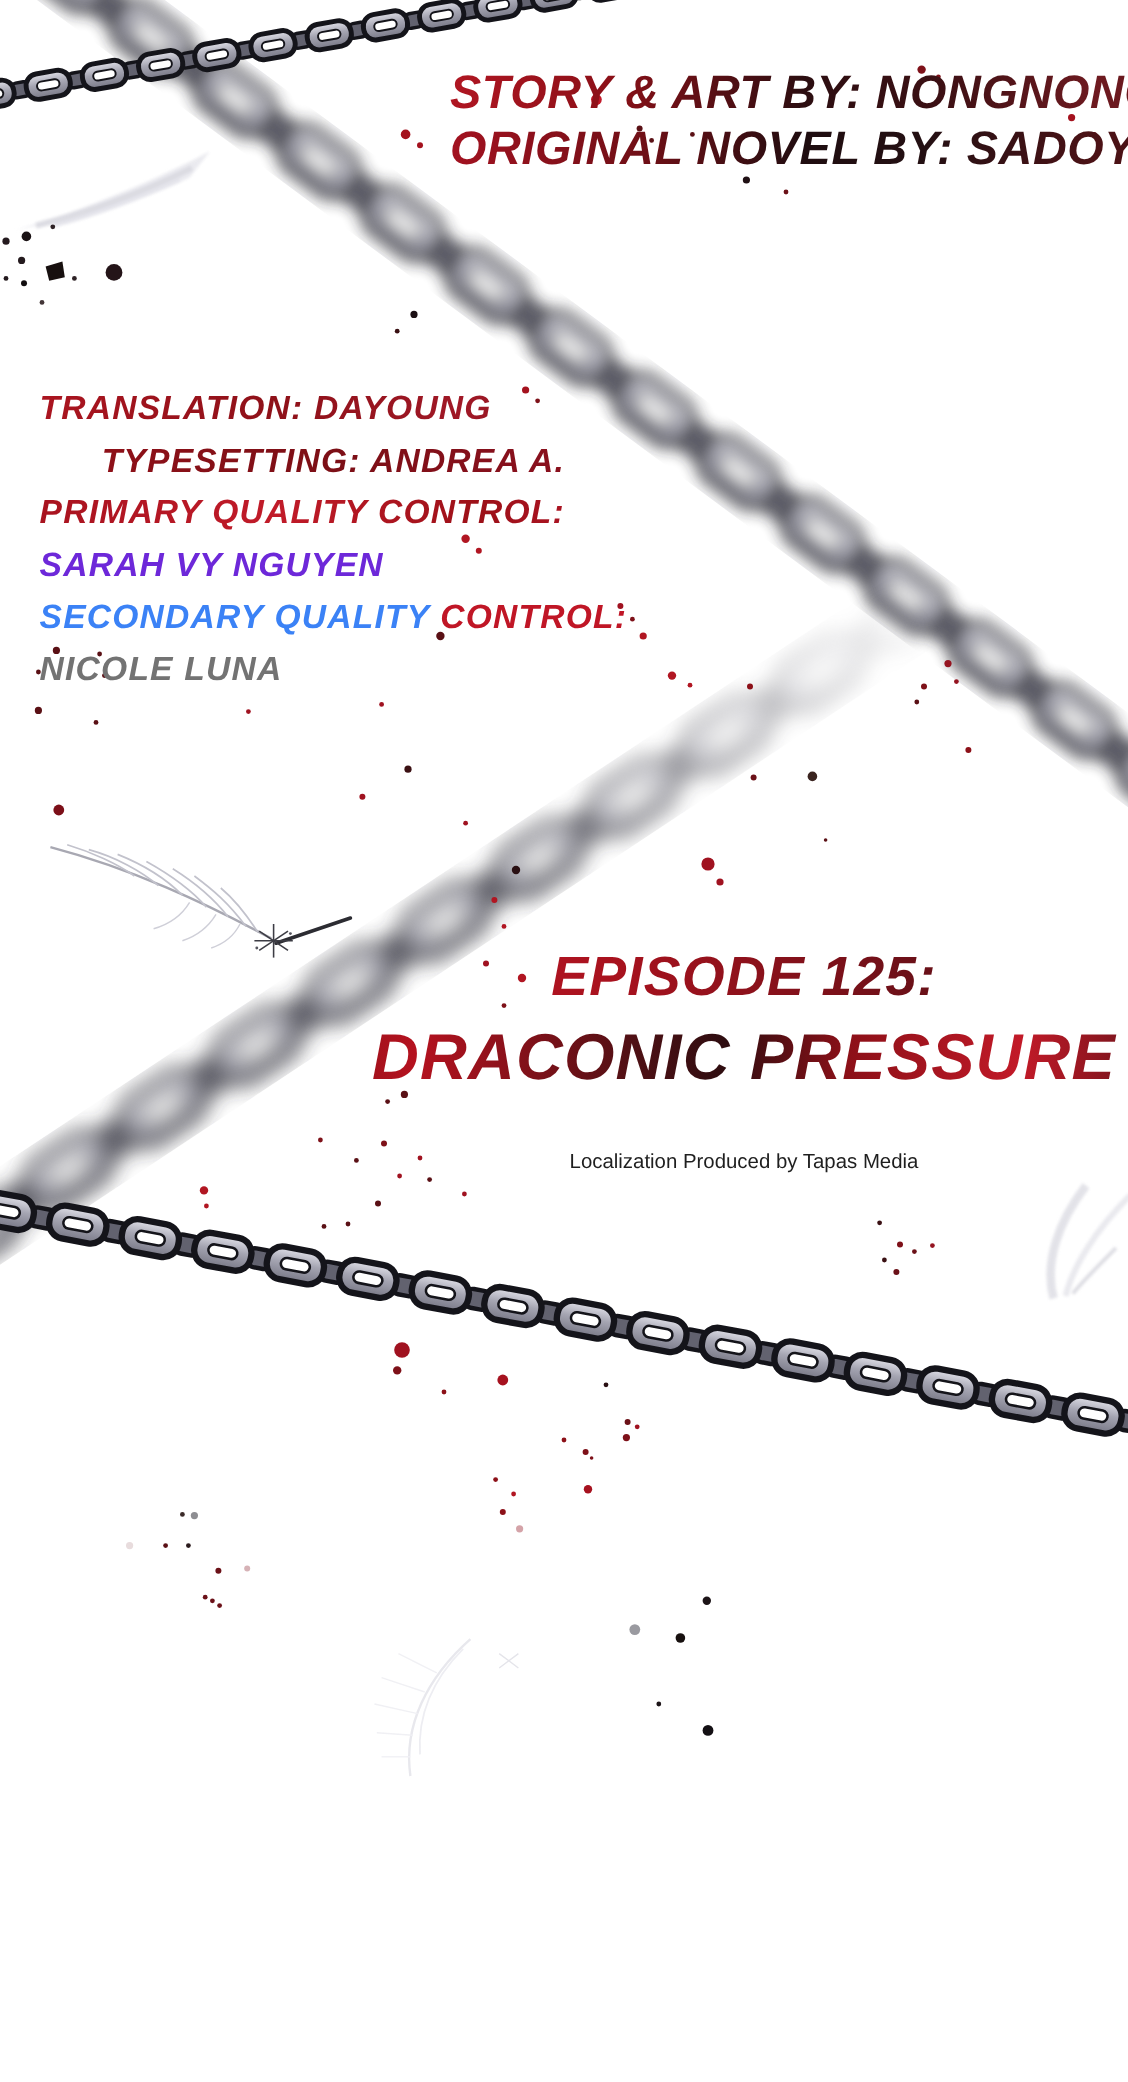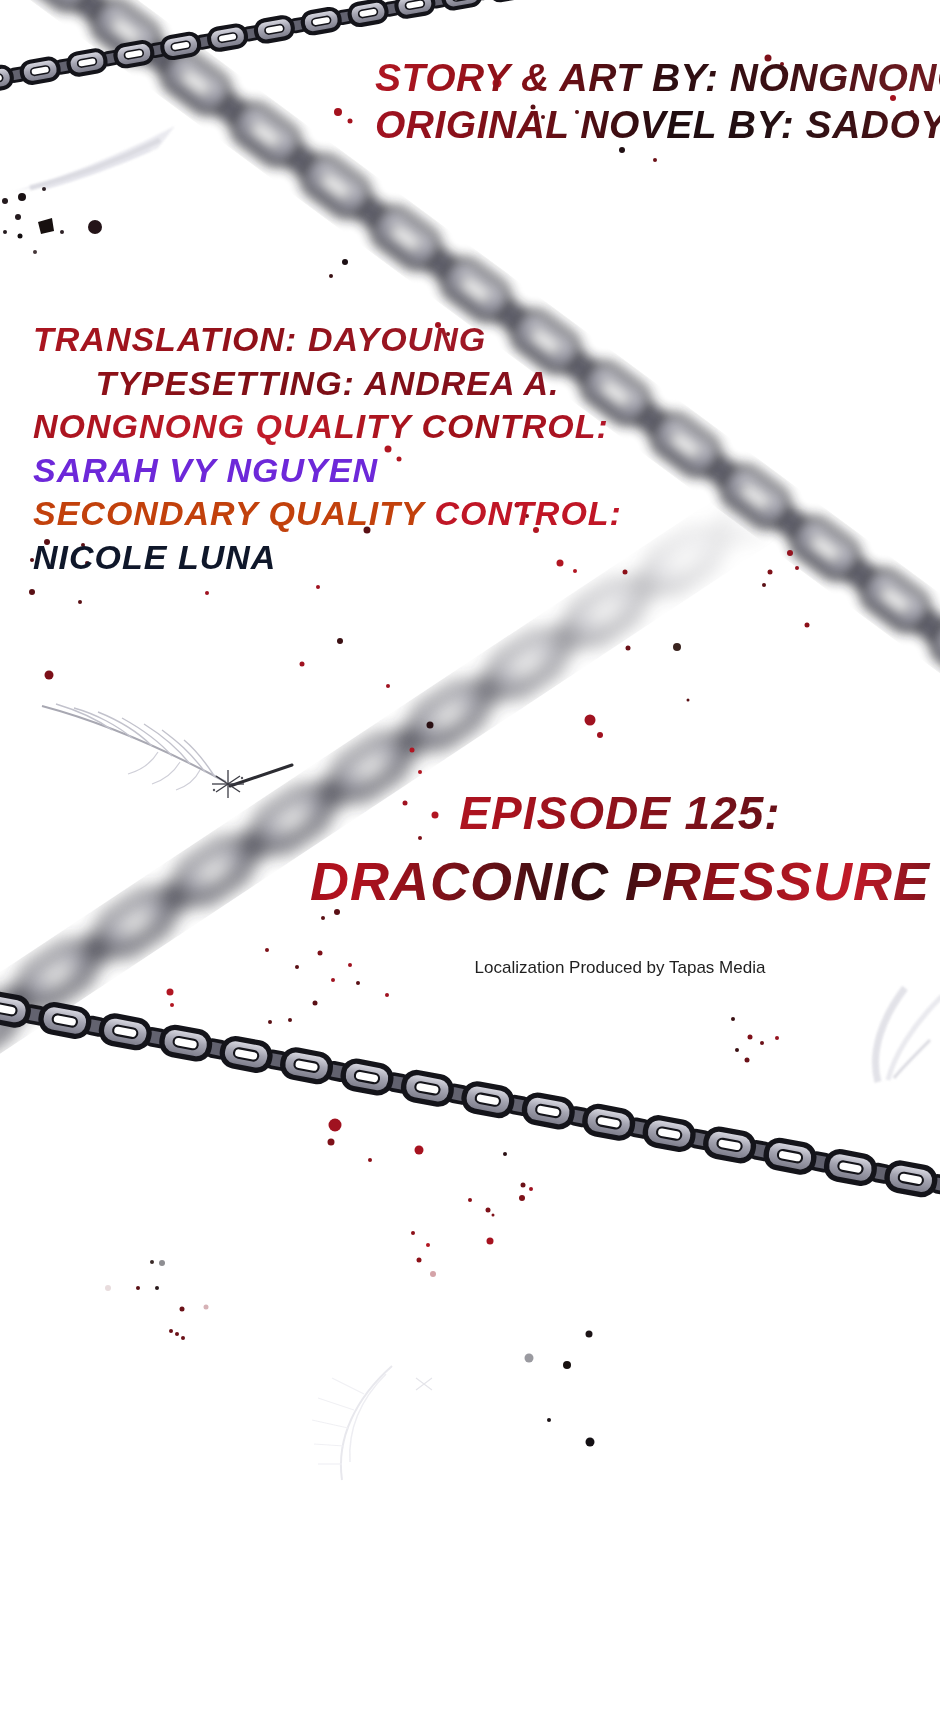--- a/index.html
+++ b/index.html
@@ -7,28 +7,28 @@
         font-family:"Liberation Sans",sans-serif;}
   .decor{position:absolute;left:0;top:0;width:940px;height:1735px;}
   .brush{font-family:"Liberation Sans",sans-serif;font-weight:bold;font-style:italic;
          white-space:nowrap;color:#7c1018;}
   @supports ((-webkit-background-clip:text) or (background-clip:text)){
     .grad{-webkit-background-clip:text;background-clip:text;color:transparent;}
   }
   .t-top{position:absolute;left:375px;top:54px;font-size:39px;line-height:47px;letter-spacing:.5px;}
   .g-story{background-image:linear-gradient(90deg,#b01622 0%,#8c1018 20%,#2c0e11 45%,#3c1014 62%,#6e1a20 82%,#571318 100%);}
   .g-novel{background-image:linear-gradient(90deg,#a31220 0%,#6e0f16 25%,#1f0d10 45%,#241013 60%,#4c1216 82%,#431114 100%);}
-  .t-staff{position:absolute;left:33px;top:318px;font-size:34px;line-height:43.5px;letter-spacing:1px;}
+  .t-staff{position:absolute;left:33px;top:318px;font-size:28px;line-height:43.5px;letter-spacing:1px;}
   .g-trans{background-image:linear-gradient(90deg,#ab1520 0%,#8e1119 40%,#a01826 72%,#7c1018 100%);}
   .g-type{background-image:linear-gradient(90deg,#931119 0%,#7c0f16 50%,#8e1120 100%);text-align:center;}
   .g-pqc{background-image:linear-gradient(90deg,#a8131f 0%,#c11b29 40%,#9c1018 75%,#b5162a 100%);}
   .c-sarah{color:#6d28d9;}
-  .c-sqc1{color:#c2410c;}
+  .c-sqc1{color:#3b82f6;}
   .c-sqc2{color:#c01626;}
-  .c-nicole{color:#0f172a;}
+  .c-nicole{color:#737373;}
   .t-episode{position:absolute;left:260px;top:786px;width:720px;text-align:center;}
   .ep-num{font-size:46px;line-height:54px;letter-spacing:1px;
           background-image:linear-gradient(90deg,#c3182a 0%,#a8121e 35%,#6b1018 70%,#4a0f14 100%);}
   .ep-title{font-size:54px;line-height:66px;margin-top:8px;letter-spacing:1px;
           background-image:linear-gradient(90deg,#8e1119 0%,#b5121f 12%,#4c1014 38%,#2e0d10 48%,#8c1018 62%,#c21a28 82%,#5c1218 100%);}
   .t-local{position:absolute;left:260px;top:956px;width:720px;text-align:center;
            font-size:17px;line-height:24px;color:#1f1f1f;font-weight:400;}
 </style>
 </head>
 <body>
@@ -306,21 +306,21 @@
   </svg>
 
   <div class="t-top">
     <div class="brush grad g-story">STORY &amp; ART BY: NONGNONG</div>
     <div class="brush grad g-novel">ORIGINAL NOVEL BY: SADOYEON</div>
   </div>
 
   <div class="t-staff">
     <div class="brush grad g-trans">TRANSLATION: DAYOUNG</div>
     <div class="brush grad g-type">TYPESETTING: ANDREA A.</div>
-    <div class="brush grad g-pqc">NONGNONG QUALITY CONTROL:</div>
+    <div class="brush grad g-pqc">PRIMARY QUALITY CONTROL:</div>
     <div class="brush c-sarah">SARAH VY NGUYEN</div>
     <div class="brush"><span class="c-sqc1">SECONDARY QUALITY</span><span class="c-sqc2"> CONTROL:</span></div>
     <div class="brush c-nicole">NICOLE LUNA</div>
   </div>
 
   <div class="t-episode">
     <div class="brush grad ep-num">EPISODE 125:</div>
     <div class="brush grad ep-title">DRACONIC PRESSURE</div>
   </div>
 

